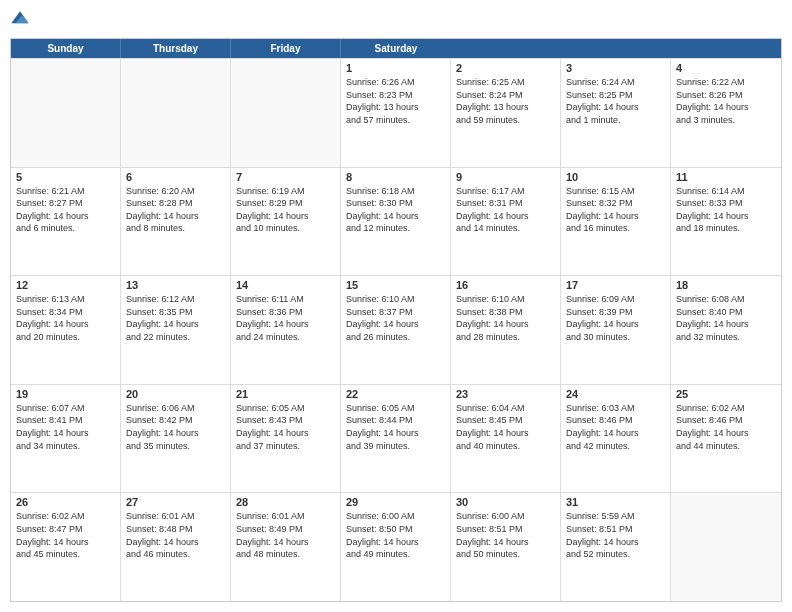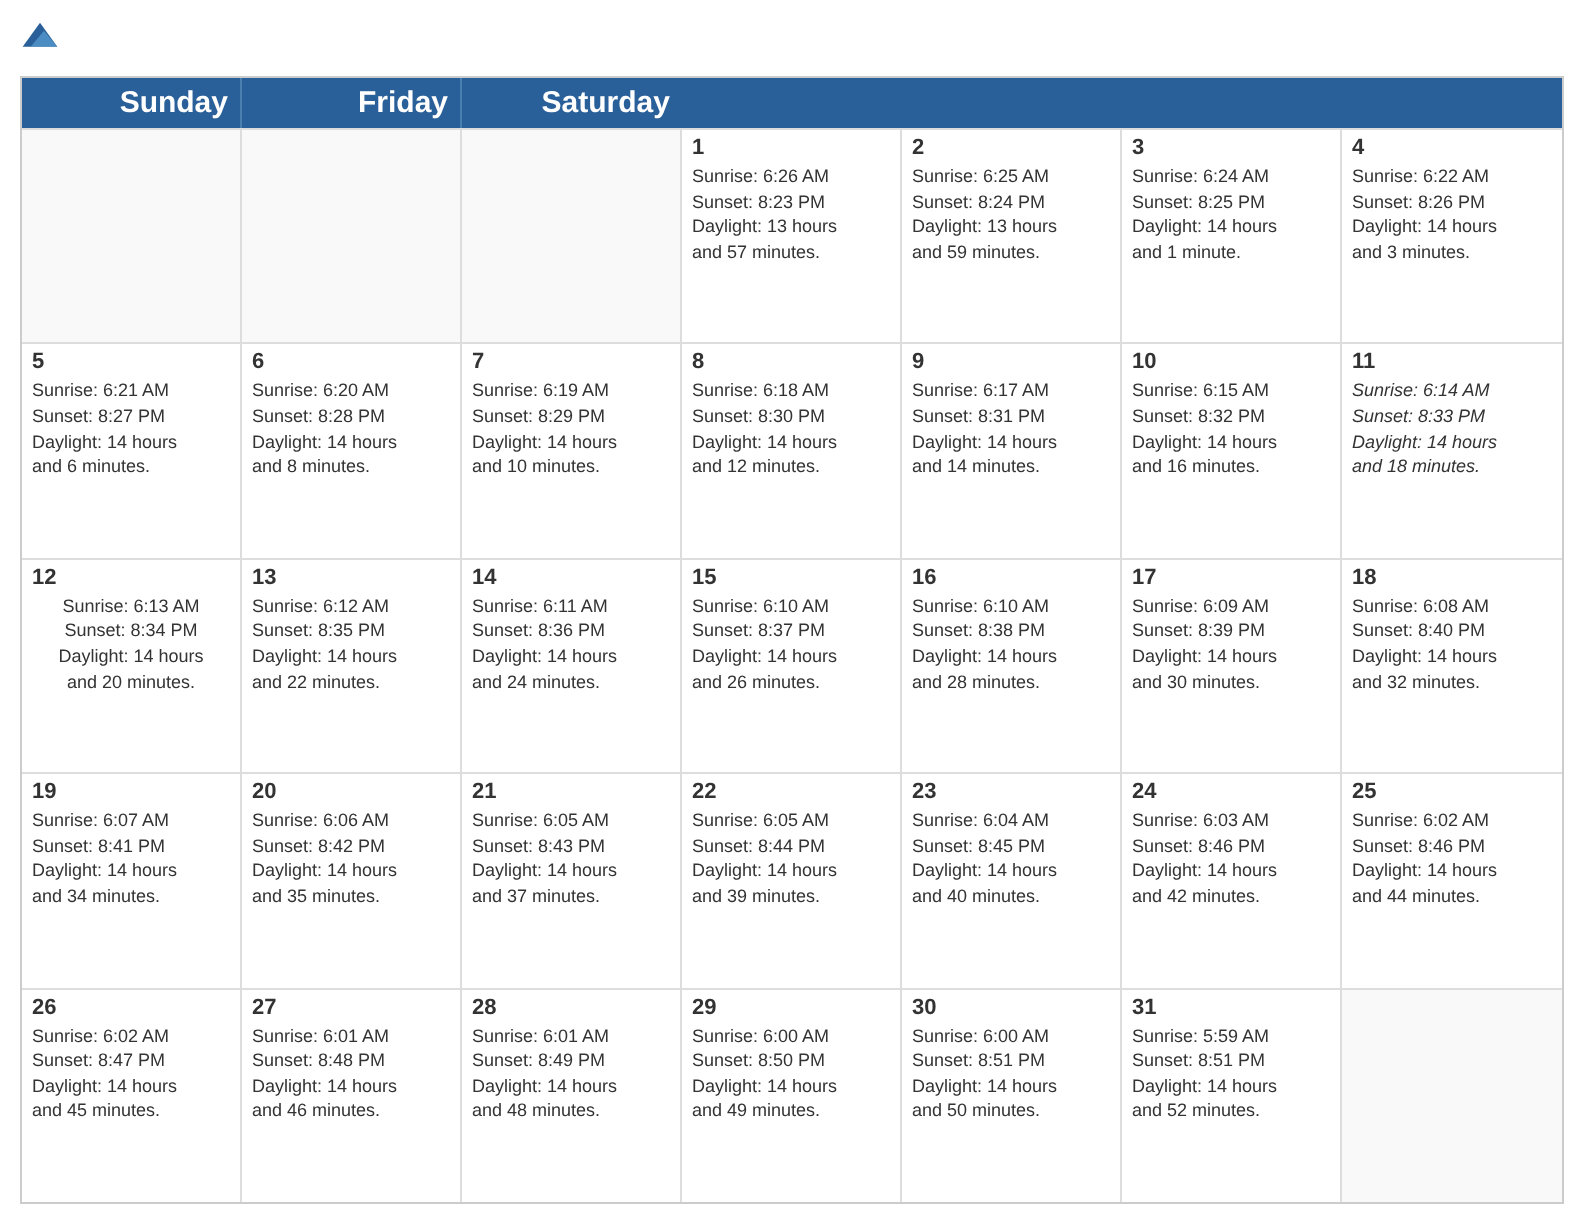--- a/index.html
+++ b/index.html
@@ -58,25 +58,25 @@
       flex-direction: column;
       border: 1px solid #ccc;
     }
     .cal-header {
       display: grid;
       grid-template-columns: repeat(7, 1fr);
       background: #2a6099;
     }
     .cal-header-cell {
       color: #fff;
-      font-size: 15px;
+      font-size: 10px;
       font-weight: bold;
       padding: 4px 6px;
       border-right: 1px solid #4a80b0;
-      text-align: right;
+      text-align: center;
     }
     .cal-header-cell:last-child { border-right: none; }
     .cal-body {
       flex: 1;
       display: flex;
       flex-direction: column;
     }
     .cal-row {
       display: grid;
       grid-template-columns: repeat(7, 1fr);
@@ -122,20 +122,21 @@
     </div>
     <div class="title-block">
       <div class="main-title"></div>
       <div class="subtitle"></div>
     </div>
   </div>
 
   <div class="calendar">
     <div class="cal-header">
     <div class="cal-header-cell">Sunday</div>
+        <div class="cal-header-cell">Thursday</div>
         <div class="cal-header-cell">Friday</div>
         <div class="cal-header-cell">Saturday</div>
       </div>
     <div class="cal-body">
     <div class="cal-row">
           <div class="cal-cell empty"></div>
           <div class="cal-cell empty"></div>
           <div class="cal-cell empty"></div>
           <div class="cal-cell">
             <div class="day-num">1</div>
@@ -204,30 +205,30 @@
           </div>
           <div class="cal-cell">
             <div class="day-num">10</div>
             <div class="cell-info" style="white-space: pre-line;">Sunrise: 6:15 AM
 Sunset: 8:32 PM
 Daylight: 14 hours
 and 16 minutes.</div>
           </div>
           <div class="cal-cell">
             <div class="day-num">11</div>
-            <div class="cell-info" style="white-space: pre-line; font-style: italic;">Sunrise: 6:14 AM
+            <div class="cell-info" style="white-space: pre-line;">Sunrise: 6:14 AM
 Sunset: 8:33 PM
 Daylight: 14 hours
 and 18 minutes.</div>
           </div>
         </div>
         <div class="cal-row">
           <div class="cal-cell">
             <div class="day-num">12</div>
-            <div class="cell-info" style="white-space: pre-line; text-align: center;">Sunrise: 6:13 AM
+            <div class="cell-info" style="white-space: pre-line;">Sunrise: 6:13 AM
 Sunset: 8:34 PM
 Daylight: 14 hours
 and 20 minutes.</div>
           </div>
           <div class="cal-cell">
             <div class="day-num">13</div>
             <div class="cell-info" style="white-space: pre-line;">Sunrise: 6:12 AM
 Sunset: 8:35 PM
 Daylight: 14 hours
 and 22 minutes.</div>

